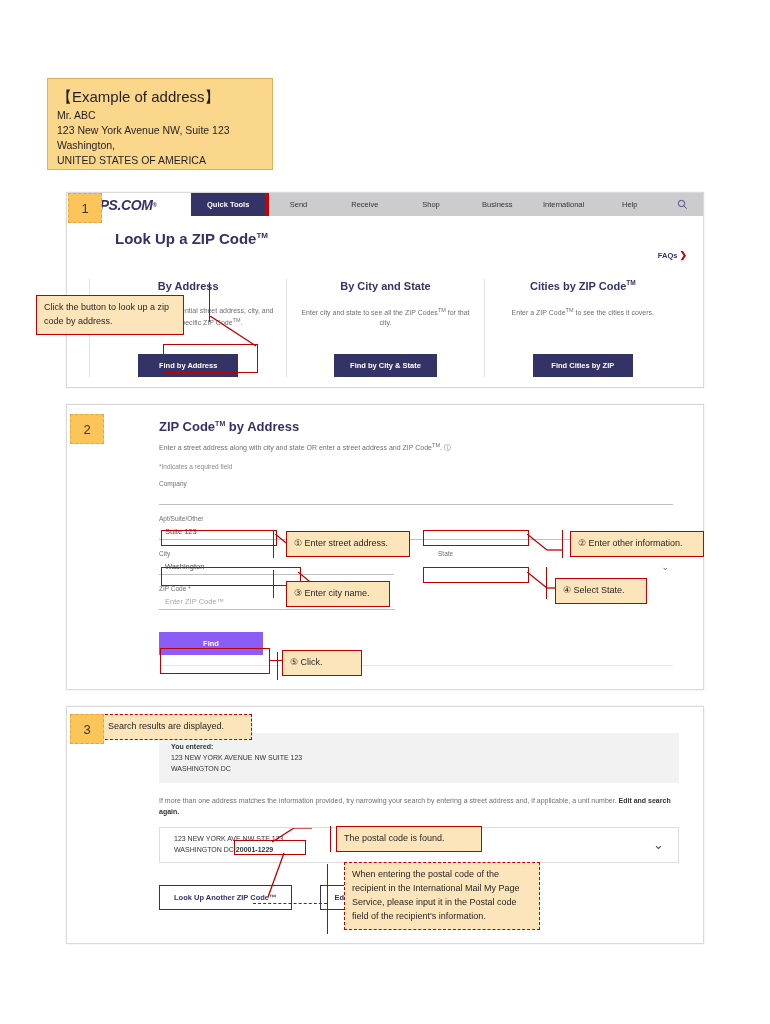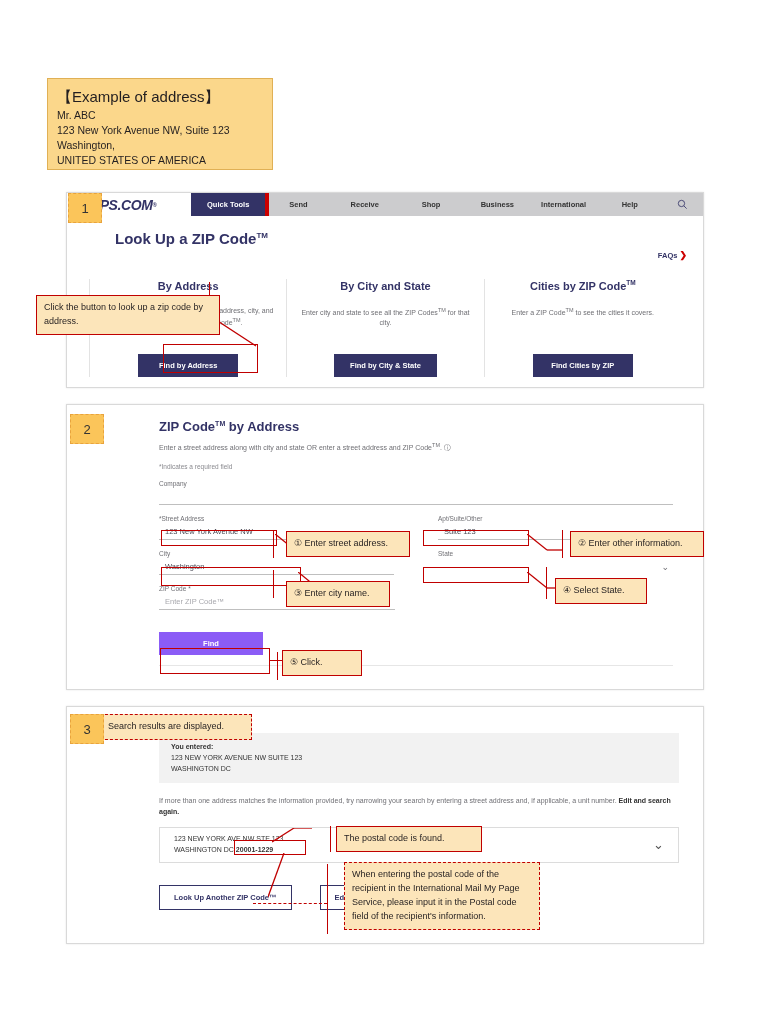--- a/index.html
+++ b/index.html
@@ -98,21 +98,21 @@
     position: relative;
   }
   .nav-quick:after {
     content: ""; position: absolute; right: -4px; top: 0;
     width: 4px; height: 100%; background: #cc0000;
   }
   .nav-item {
     flex: 1;
     display: flex; align-items: center; justify-content: center;
     color: #333333;
-    font-weight: bold;
+    font-weight: normal;
   }
   .nav-search {
     width: 40px;
     display: flex; align-items: center; justify-content: center;
     color: #333366;
   }
 
   .panel-body { padding: 0 0; position: relative; }
 
   .lookup-title {
@@ -317,24 +317,20 @@
     </div>
     <div class="form-req">*Indicates a required field</div>
 
     <div class="field">
       <div class="field-label">Company</div>
       <div class="field-input"></div>
     </div>
 
     <div class="field-row">
       <div class="field">
-        <div class="field-label">*Street Address</div>
-        <div class="field-input">123 New York Avenue NW</div>
-      </div>
-      <div class="field">
         <div class="field-label">Apt/Suite/Other</div>
         <div class="field-input">Suite 123</div>
       </div>
     </div>
 
     <div class="field-row">
       <div class="field">
         <div class="field-label">City</div>
         <div class="field-input">Washington</div>
       </div>
@@ -388,21 +384,21 @@
 
 <div class="step-badge" id="badge1">1</div>
 <div class="step-badge" id="badge2">2</div>
 <div class="step-badge" id="badge3">3</div>
 
 <div class="hl" style="left:163px; top:344px; width:95px; height:29px;"></div>
 <svg class="diag" style="left:210px; top:316px; width:60px; height:32px;" viewBox="0 0 60 32">
   <line x1="0" y1="0" x2="46" y2="30" stroke="#c00000" stroke-width="1.3"></line>
 </svg>
 <div class="ln ln-v" style="left:209px; top:282px; height:40px;"></div>
-<div class="callout" style="left:36px; top:295px; width:184px;">Click the button to look up a zip code by address.</div>
+<div class="callout" style="left:36px; top:295px; width:148px;">Click the button to look up a zip code by address.</div>
 
 <div class="hl" style="left:161px; top:530px; width:116px; height:16px;"></div>
 <svg class="diag" style="left:275px; top:534px; width:36px; height:18px;" viewBox="0 0 36 18">
   <line x1="0" y1="0" x2="20" y2="16" stroke="#c00000" stroke-width="1.3"></line>
   <line x1="20" y1="16" x2="34" y2="16" stroke="#c00000" stroke-width="1.3"></line>
 </svg>
 <div class="ln ln-v" style="left:273px; top:530px; height:28px;"></div>
 <div class="callout" style="left:286px; top:531px; width:124px;">① Enter street address.</div>
 
 <div class="hl" style="left:423px; top:530px; width:106px; height:16px;"></div>

